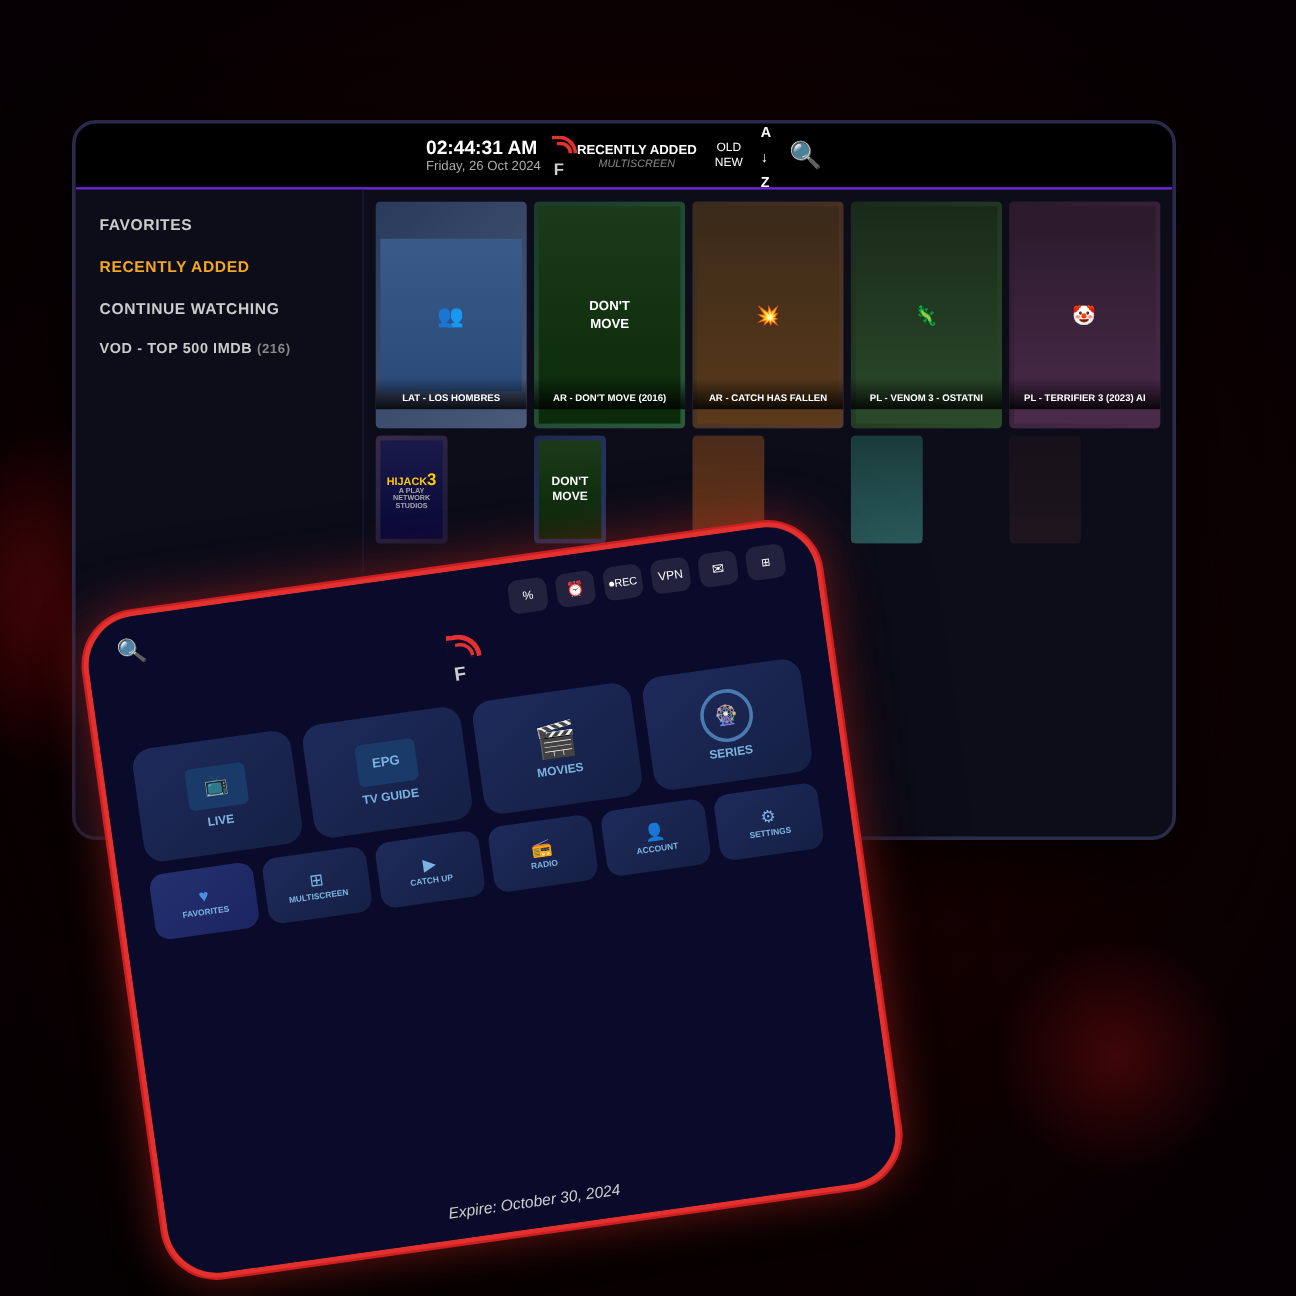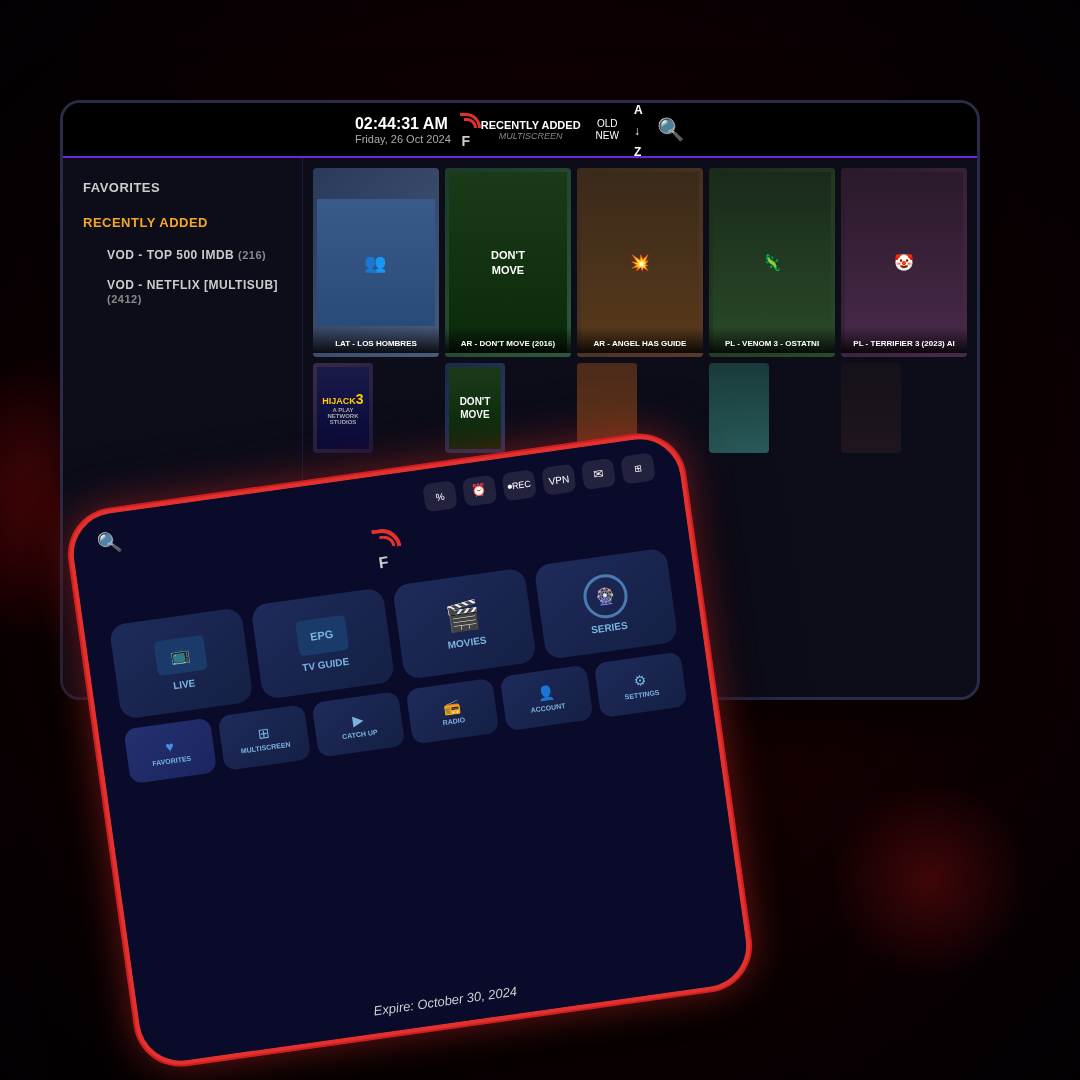--- a/index.html
+++ b/index.html
@@ -195,21 +195,20 @@
       letter-spacing: 0.5px;
     }
 
     .sidebar-item.active {
       color: #f5a623;
     }
 
     .sidebar-item.sub {
       font-size: 12px;
       padding: 8px 20px;
-      margin-left: 24px;
     }
 
     .sidebar-item .count {
       color: #888;
       font-size: 11px;
     }
 
     
     .tablet-content {
       flex: 1;
@@ -241,21 +240,21 @@
       color: #fff;
       font-weight: bold;
       text-align: center;
       padding: 4px;
       position: relative;
       overflow: hidden;
     }
 
     .movie-label {
       position: absolute;
-      bottom: 4px;
+      bottom: 16px;
       left: 0;
       right: 0;
       background: linear-gradient(transparent, rgba(0,0,0,0.85));
       color: #fff;
       font-size: 8px;
       font-weight: bold;
       text-align: center;
       padding: 12px 3px 4px;
       line-height: 1.2;
     }
@@ -522,25 +521,23 @@
           </div>
           <div class="search-icon-tablet">🔍</div>
         </div>
       </div>
 
       <div class="tablet-body-area">
 
         <div class="tablet-sidebar">
           <div class="sidebar-item">FAVORITES</div>
           <div class="sidebar-item active">RECENTLY ADDED</div>
+          <div class="sidebar-item">CONTINUE WATCHING</div>
           <div class="sidebar-item sub">
             VOD - TOP 500 IMDB <span class="count">(216)</span>
-          </div>
-          <div class="sidebar-item sub">
-            VOD - NETFLIX [MULTISUB] <span class="count">(2412)</span>
           </div>
         </div>
 
         <div class="tablet-content">
 
           <div class="movies-grid">
 
             <div class="movie-card">
               <div class="movie-poster poster-1">
                 <div style="width:100%;height:70%;background:linear-gradient(180deg,#3a5a8a,#2a4a7a);display:flex;align-items:center;justify-content:center;">
@@ -557,21 +554,21 @@
                 </div>
                 <div class="movie-label">AR - DON'T MOVE (2016)</div>
               </div>
             </div>
 
             <div class="movie-card">
               <div class="movie-poster poster-3">
                 <div style="width:100%;height:100%;background:linear-gradient(180deg,#3a2a1a,#5a3a1a);display:flex;align-items:center;justify-content:center;">
                   <span style="font-size:16px;">💥</span>
                 </div>
-                <div class="movie-label">AR - ANGEL HAS GUIDE</div>
+                <div class="movie-label">AR - CATCH HAS FALLEN</div>
               </div>
             </div>
 
             <div class="movie-card">
               <div class="movie-poster poster-4">
                 <div style="width:100%;height:100%;background:linear-gradient(180deg,#1a2a1a,#2a4a2a);display:flex;align-items:center;justify-content:center;">
                   <span style="font-size:16px;">🦎</span>
                 </div>
                 <div class="movie-label">PL - VENOM 3 - OSTATNI</div>
               </div>

